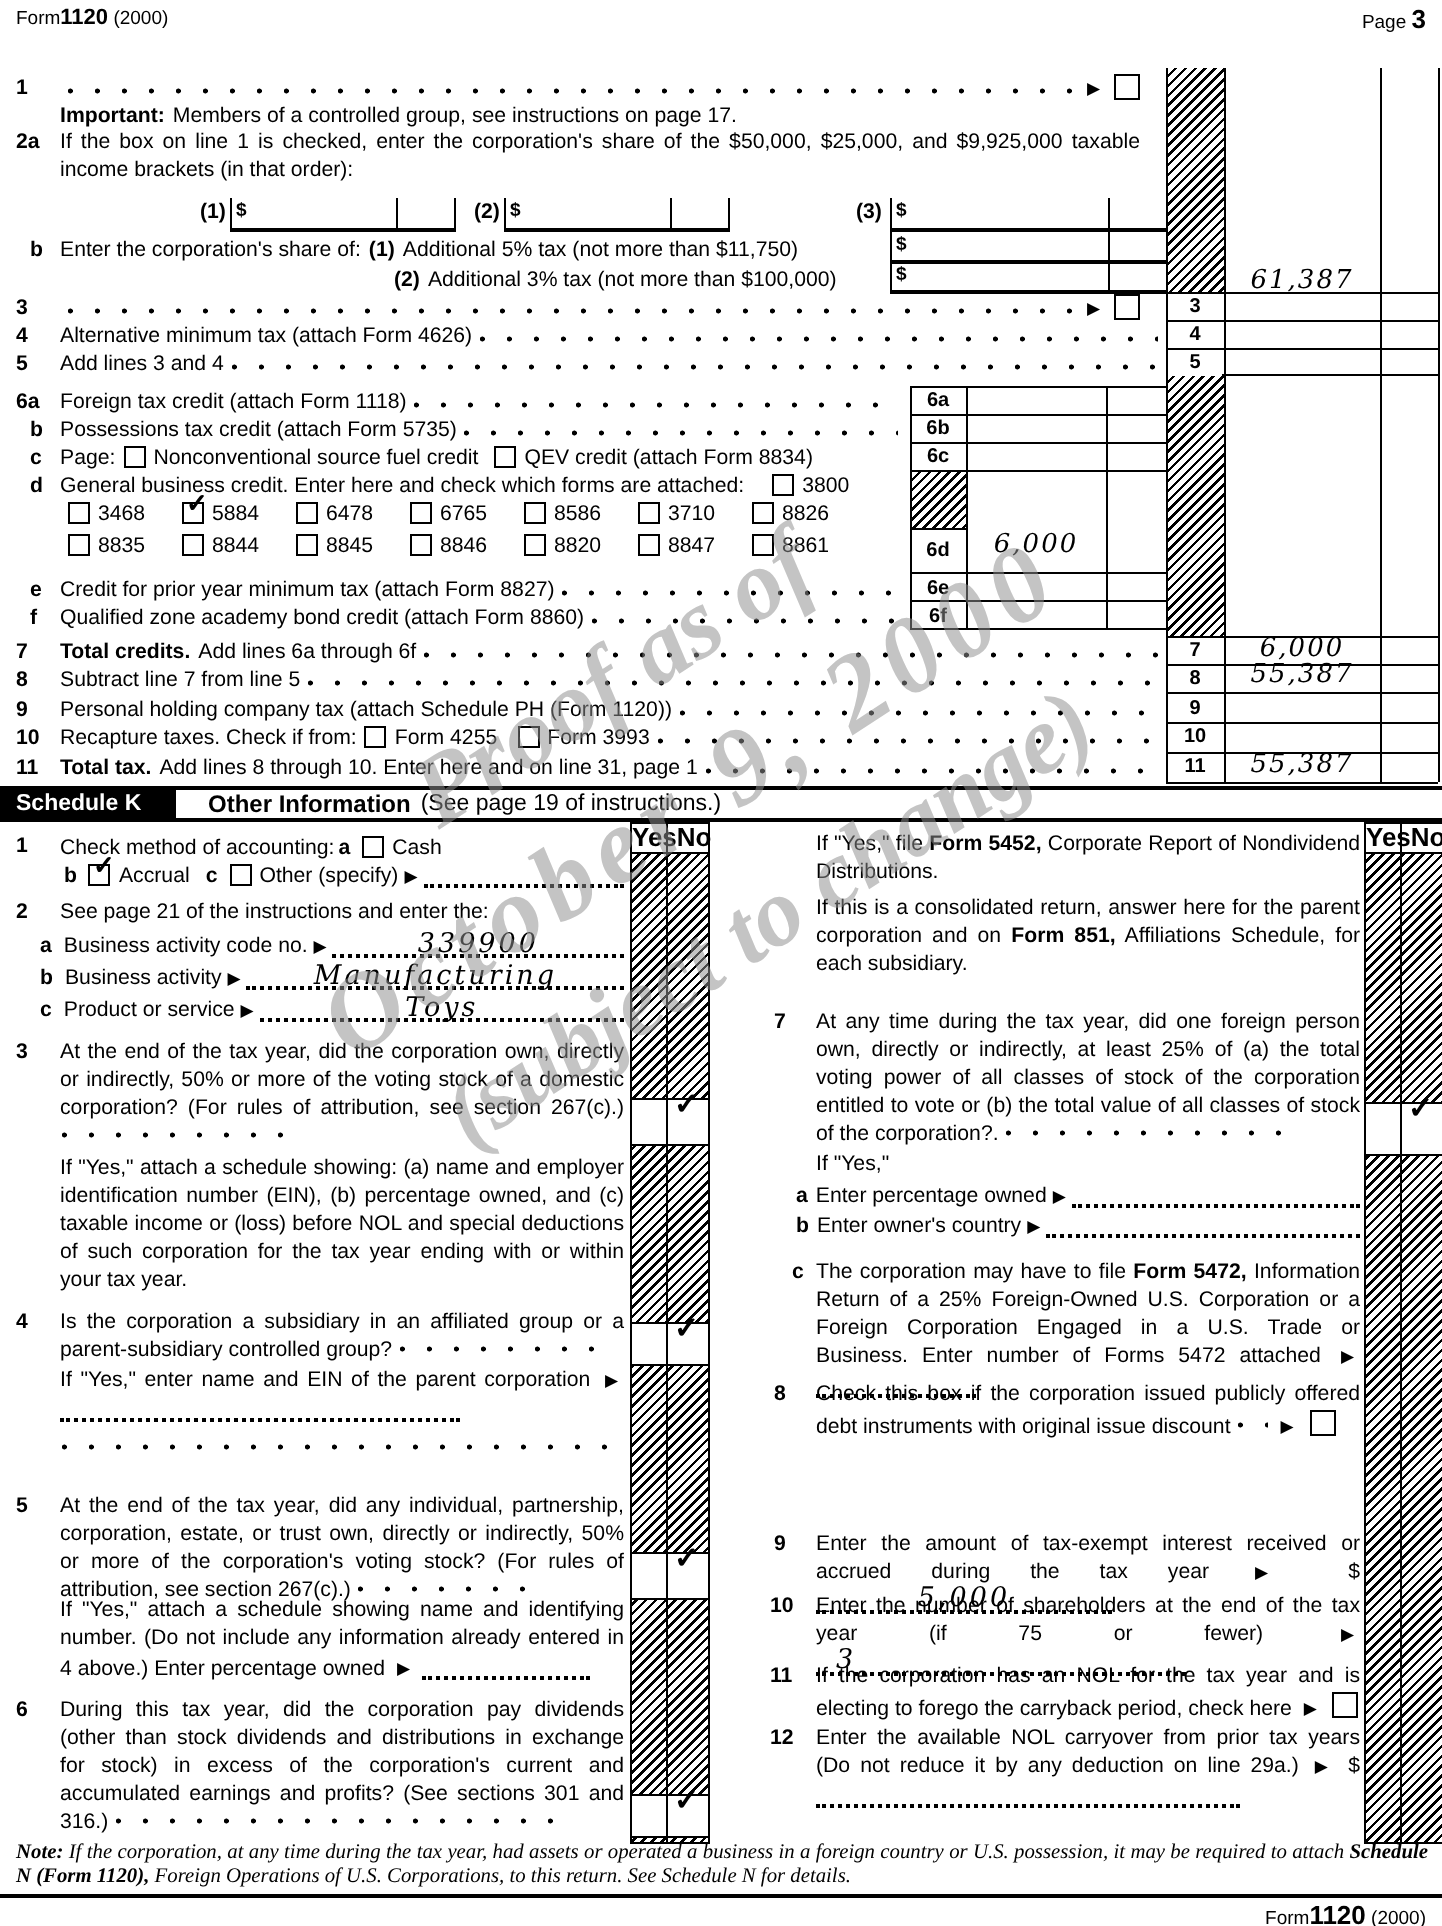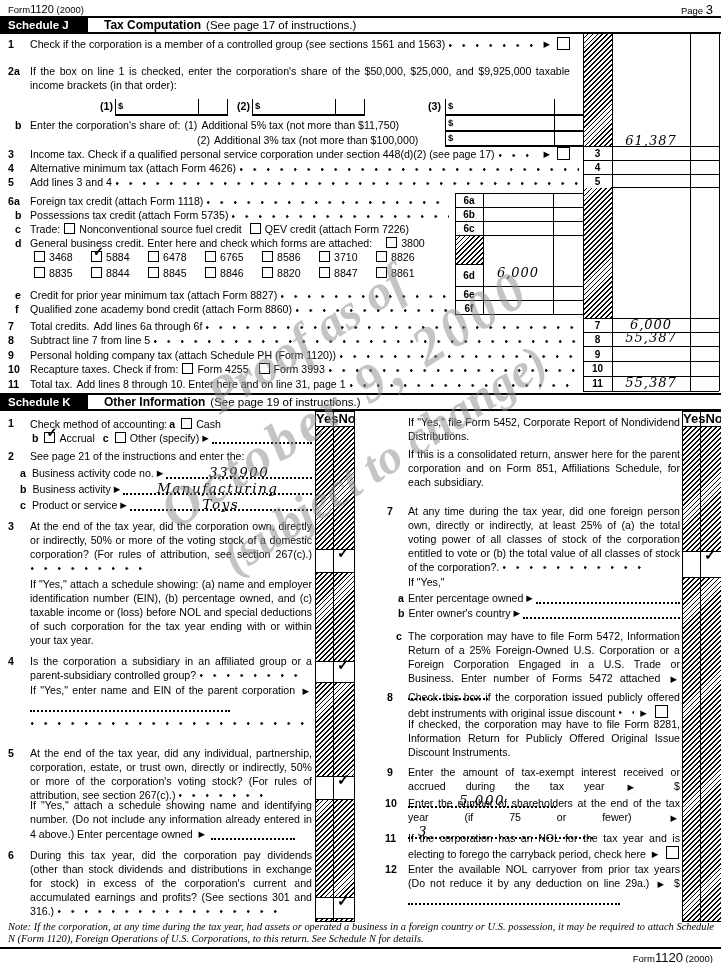--- a/index.html
+++ b/index.html
@@ -1,19 +1,19 @@
 <!DOCTYPE html>
 <html><head>
 <meta charset="utf-8">
 <style>
   html,body{margin:0;padding:0;background:#e8e8e8}
   .page{position:relative;width:721px;height:963px;background:#fff;color:#000;
         font-family:"Liberation Sans",sans-serif;font-size:10.6px;overflow:hidden}
   .abs{position:absolute}
-  .b{font-weight:normal}
+  .b{font-weight:bold}
   
   .bar{position:absolute;left:0;width:721px;height:18px;border-top:2.2px solid #000;border-bottom:2.2px solid #000;
        box-sizing:border-box;background:#fff;display:flex;align-items:center;z-index:2}
   .bar .blk{background:#000;color:#fff;font-weight:bold;font-size:11.5px;height:100%;display:flex;align-items:center;
        padding:0 8px;width:88px;box-sizing:border-box;flex:none}
   .bar .ti{font-weight:bold;font-size:12px;margin-left:16px;white-space:nowrap}
   .bar .tn{font-size:11.5px;margin-left:5px;white-space:nowrap}
   
   .vl{position:absolute;width:0;border-left:1.1px solid #000;z-index:1}
   .hl{position:absolute;height:0;border-top:1.1px solid #000;z-index:1}
@@ -82,25 +82,20 @@
     <span>Page</span>
     <span class="b" style="font-size:13px">3</span>
   </div>
 
   <div class="wm">
     <div class="w1">Proof as of</div>
     <div class="w2">October 9, 2000</div>
     <div class="w3">(subject to change)</div>
   </div>
 
-  <div class="bar" style="top:16px">
-    <div class="blk">Schedule J</div>
-    <div class="ti">Tax Computation</div>
-    <div class="tn">(See page 17 of instructions.)</div>
-  </div>
 
   <div class="vl" style="left:583px;top:34px;height:357px"></div>
   <div class="vl" style="left:612px;top:34px;height:357px"></div>
   <div class="vl" style="left:690px;top:34px;height:357px"></div>
   <div class="vl" style="left:719px;top:34px;height:357px"></div>
   <div class="hatch" style="left:584px;top:34px;width:28px;height:112px"></div>
   <div class="hatch" style="left:584px;top:187px;width:28px;height:131px"></div>
   <div class="hl" style="left:583px;top:146px;width:136px"></div>
   <div class="hl" style="left:583px;top:160px;width:136px"></div>
   <div class="hl" style="left:583px;top:174px;width:136px"></div>
@@ -120,24 +115,27 @@
   <div class="hl" style="left:455px;top:221px;width:128px"></div>
   <div class="hl" style="left:455px;top:235px;width:128px"></div>
   <div class="hl" style="left:455px;top:286px;width:128px"></div>
   <div class="hl" style="left:455px;top:300px;width:128px"></div>
   <div class="hl" style="left:455px;top:314px;width:128px"></div>
   <div class="hatch" style="left:456px;top:236px;width:27px;height:28px"></div>
   <div class="hl" style="left:455px;top:264px;width:28px"></div>
 
   <div class="ln" style="left:8px;top:37px;width:566px">
     <span class="no">1</span>
-    <span>Check if the corporation is a member of a controlled group (see sections 1561 and 1563)</span>
     <span class="dots"></span>
     <span class="ar">▶</span>
     <span class="cb big"></span>
+  </div>
+  <div class="ln" style="left:30px;top:51px;width:540px">
+    <span class="b" style="margin-right:4px">Important:</span>
+    <span>Members of a controlled group, see instructions on page 17.</span>
   </div>
 
   <span class="qno" style="left:8px;top:65px">2a</span>
   <div class="q" style="left:30px;top:65px;width:540px">
     <span>If the box on line 1 is checked, enter the corporation's share of the $50,000, $25,000, and $9,925,000 taxable income brackets (in that order):</span>
   </div>
   <span class="qno" style="left:100px;top:100px">(1)</span>
   <div class="ebox endcap" style="left:115px;top:99px;width:111px;height:15px">
     <span class="ds">$</span>
     <span class="tick"></span>
@@ -167,21 +165,20 @@
     <span class="b" style="margin-right:4px">(2)</span>
     <span>Additional 3% tax (not more than $100,000)</span>
   </div>
   <div class="ebox" style="left:445px;top:131px;width:137px;height:14px">
     <span class="ds">$</span>
     <span class="tick"></span>
   </div>
 
   <div class="ln" style="left:8px;top:147px;width:566px">
     <span class="no">3</span>
-    <span>Income tax. Check if a qualified personal service corporation under section 448(d)(2) (see page 17)</span>
     <span class="dots"></span>
     <span class="ar">▶</span>
     <span class="cb big"></span>
   </div>
   <span class="ncell" style="top:148px">3</span>
   <span class="amt" style="left:612px;top:134px;width:78px">61,387</span>
   <div class="ln" style="left:8px;top:161px;width:574px">
     <span class="no">4</span>
     <span>Alternative minimum tax (attach Form 4626)</span>
     <span class="dots"></span>
@@ -205,25 +202,25 @@
   <span class="amt" style="left:483px;top:193px;width:70px"></span>
   <div class="ln" style="left:8px;top:208px;width:444px">
     <span class="no sub">b</span>
     <span>Possessions tax credit (attach Form 5735)</span>
     <span class="dots"></span>
   </div>
   <span class="icell" style="top:209px">6b</span>
   <span class="amt" style="left:483px;top:207px;width:70px"></span>
   <div class="ln" style="left:8px;top:222px;width:444px">
     <span class="no sub">c</span>
-    <span>Trade:</span>
+    <span>Page:</span>
     <span class="cb"></span>
     <span>Nonconventional source fuel credit</span>
     <span class="cb" style="margin-left:8px"></span>
-    <span>QEV credit (attach Form 7226)</span>
+    <span>QEV credit (attach Form 8834)</span>
   </div>
   <span class="icell" style="top:223px">6c</span>
   <div class="ln" style="left:8px;top:236px;width:444px">
     <span class="no sub">d</span>
     <span>General business credit. Enter here and check which forms are attached:</span>
     <span class="cb" style="margin-left:14px"></span>
     <span>3800</span>
   </div>
   <div class="ln" style="left:30px;top:250px;width:420px">
     <span class="fi">
@@ -498,25 +495,20 @@
     <span class="ar">▶</span>
     <span class="fill" style="width:80px"></span>
   </div>
   <span class="qno" style="left:387px;top:691px">8</span>
   <div class="q" style="left:408px;top:691px;width:272px">
     <span>Check this box if the corporation issued publicly offered debt instruments with original issue discount</span>
     <span class="dl" style="width:16px"></span>
     <span class="ar">▶</span>
     <span class="cb big" style="margin:0 0 0 2px"></span>
   </div>
-  <div class="q" style="left:408px;top:718px;width:272px">
-    <span>If checked, the corporation may have to file</span>
-    <span class="b">Form 8281,</span>
-    <span>Information Return for Publicly Offered Original Issue Discount Instruments.</span>
-  </div>
   <span class="qno" style="left:387px;top:766px">9</span>
   <div class="q" style="left:408px;top:766px;width:272px">
     <span>Enter the amount of tax-exempt interest received or accrued during the tax year</span>
     <span class="ar">▶</span>
     <span>$</span>
     <span class="fill" style="width:148px"><span class="hv">5,000</span></span>
   </div>
   <span class="qno" style="left:385px;top:797px">10</span>
   <div class="q" style="left:408px;top:797px;width:272px">
     <span>Enter the number of shareholders at the end of the tax year (if 75 or fewer)</span>

